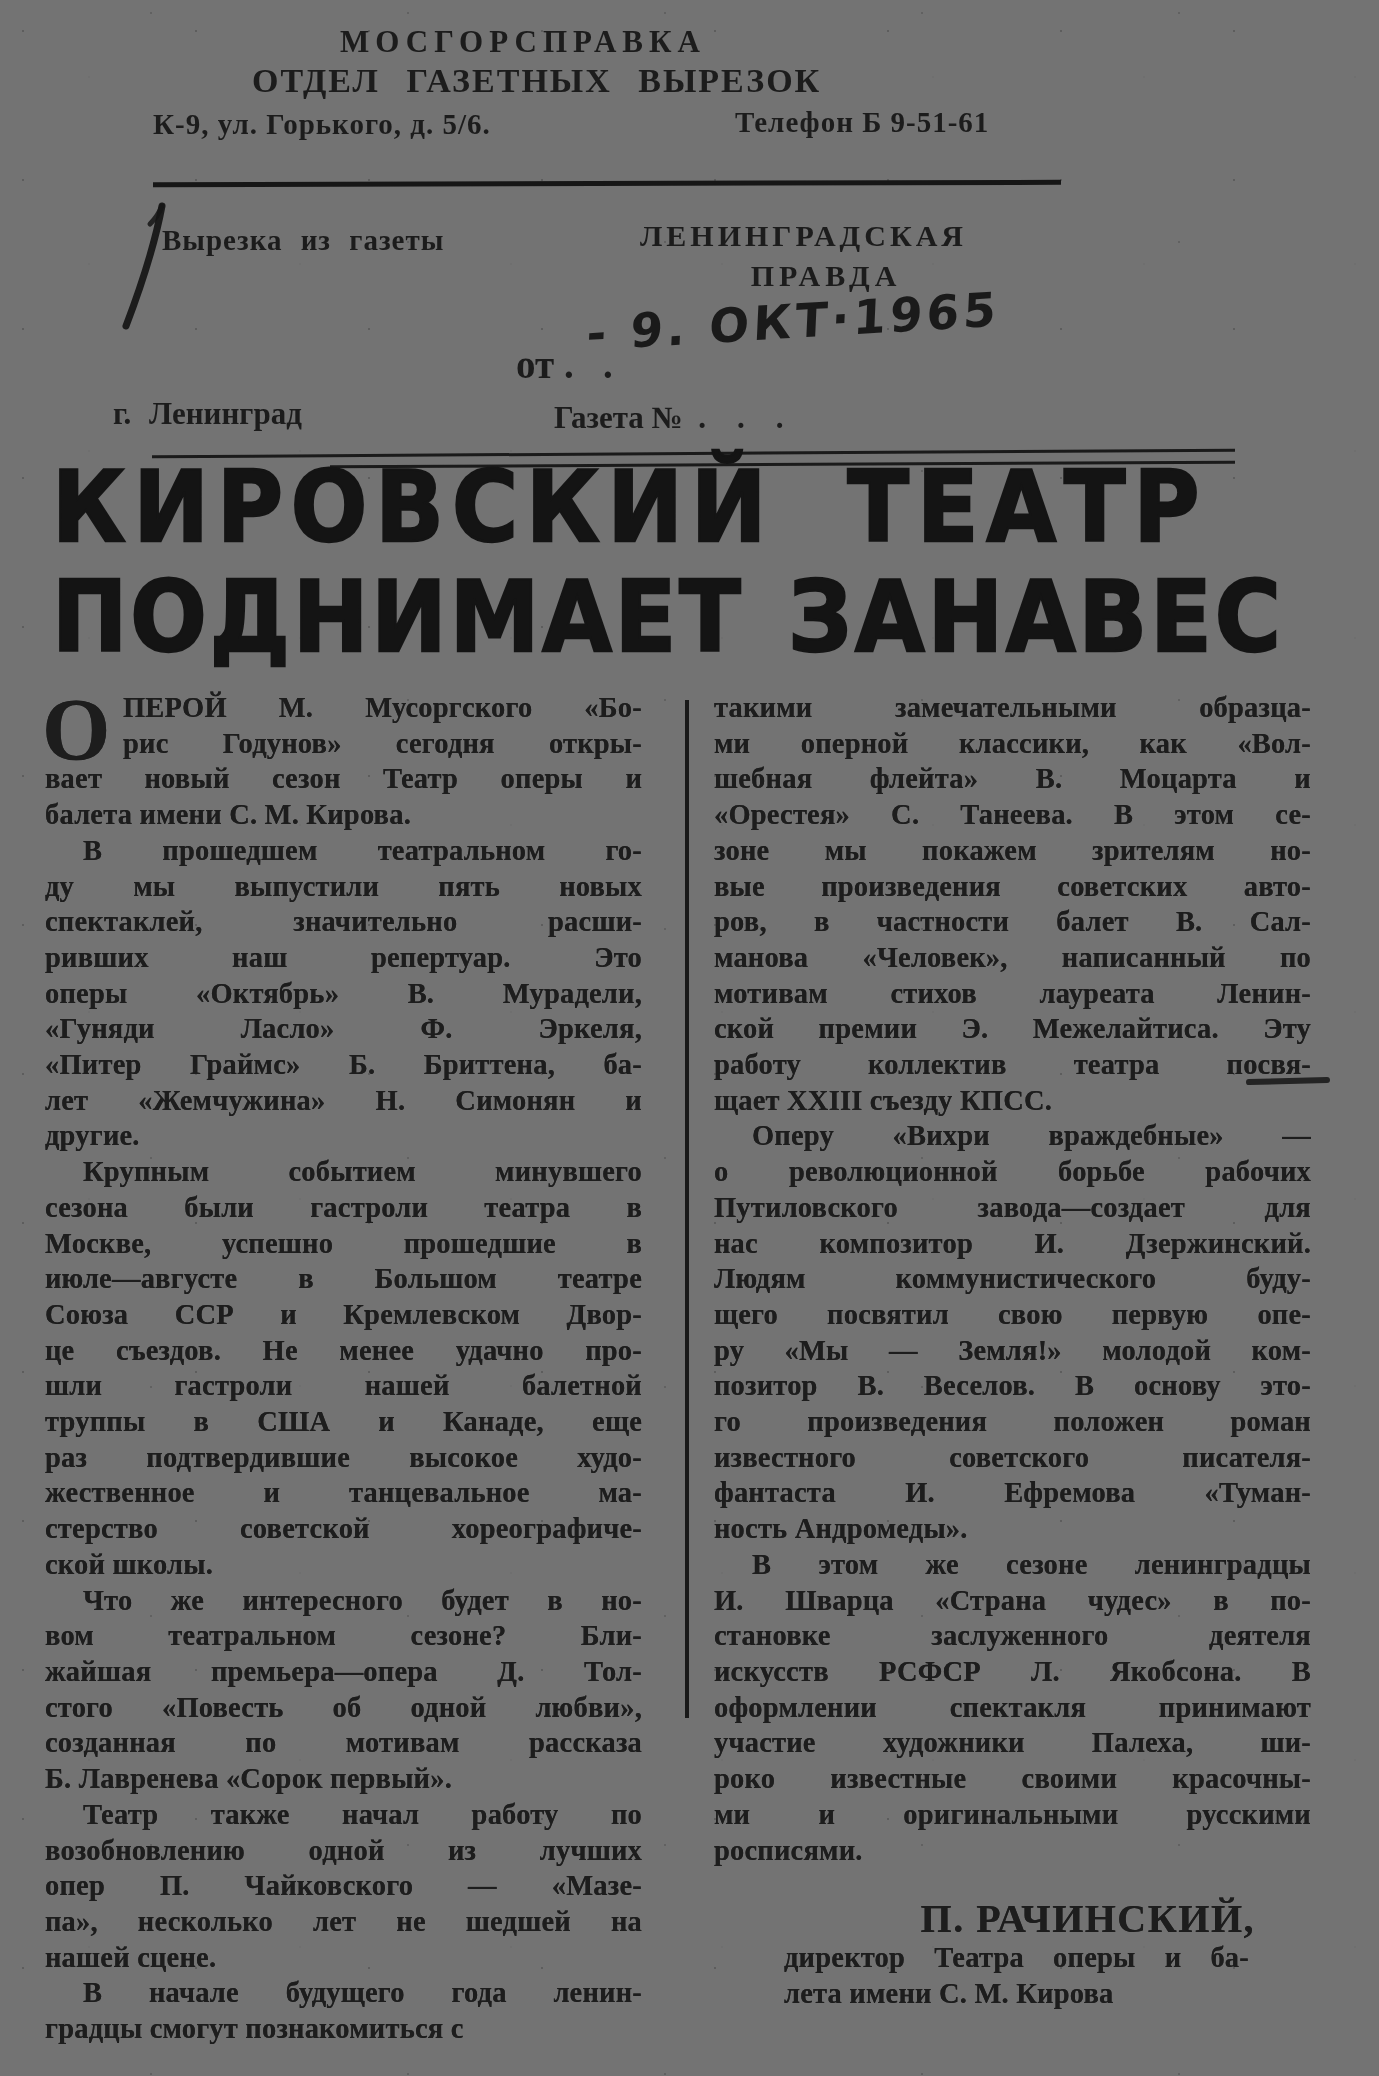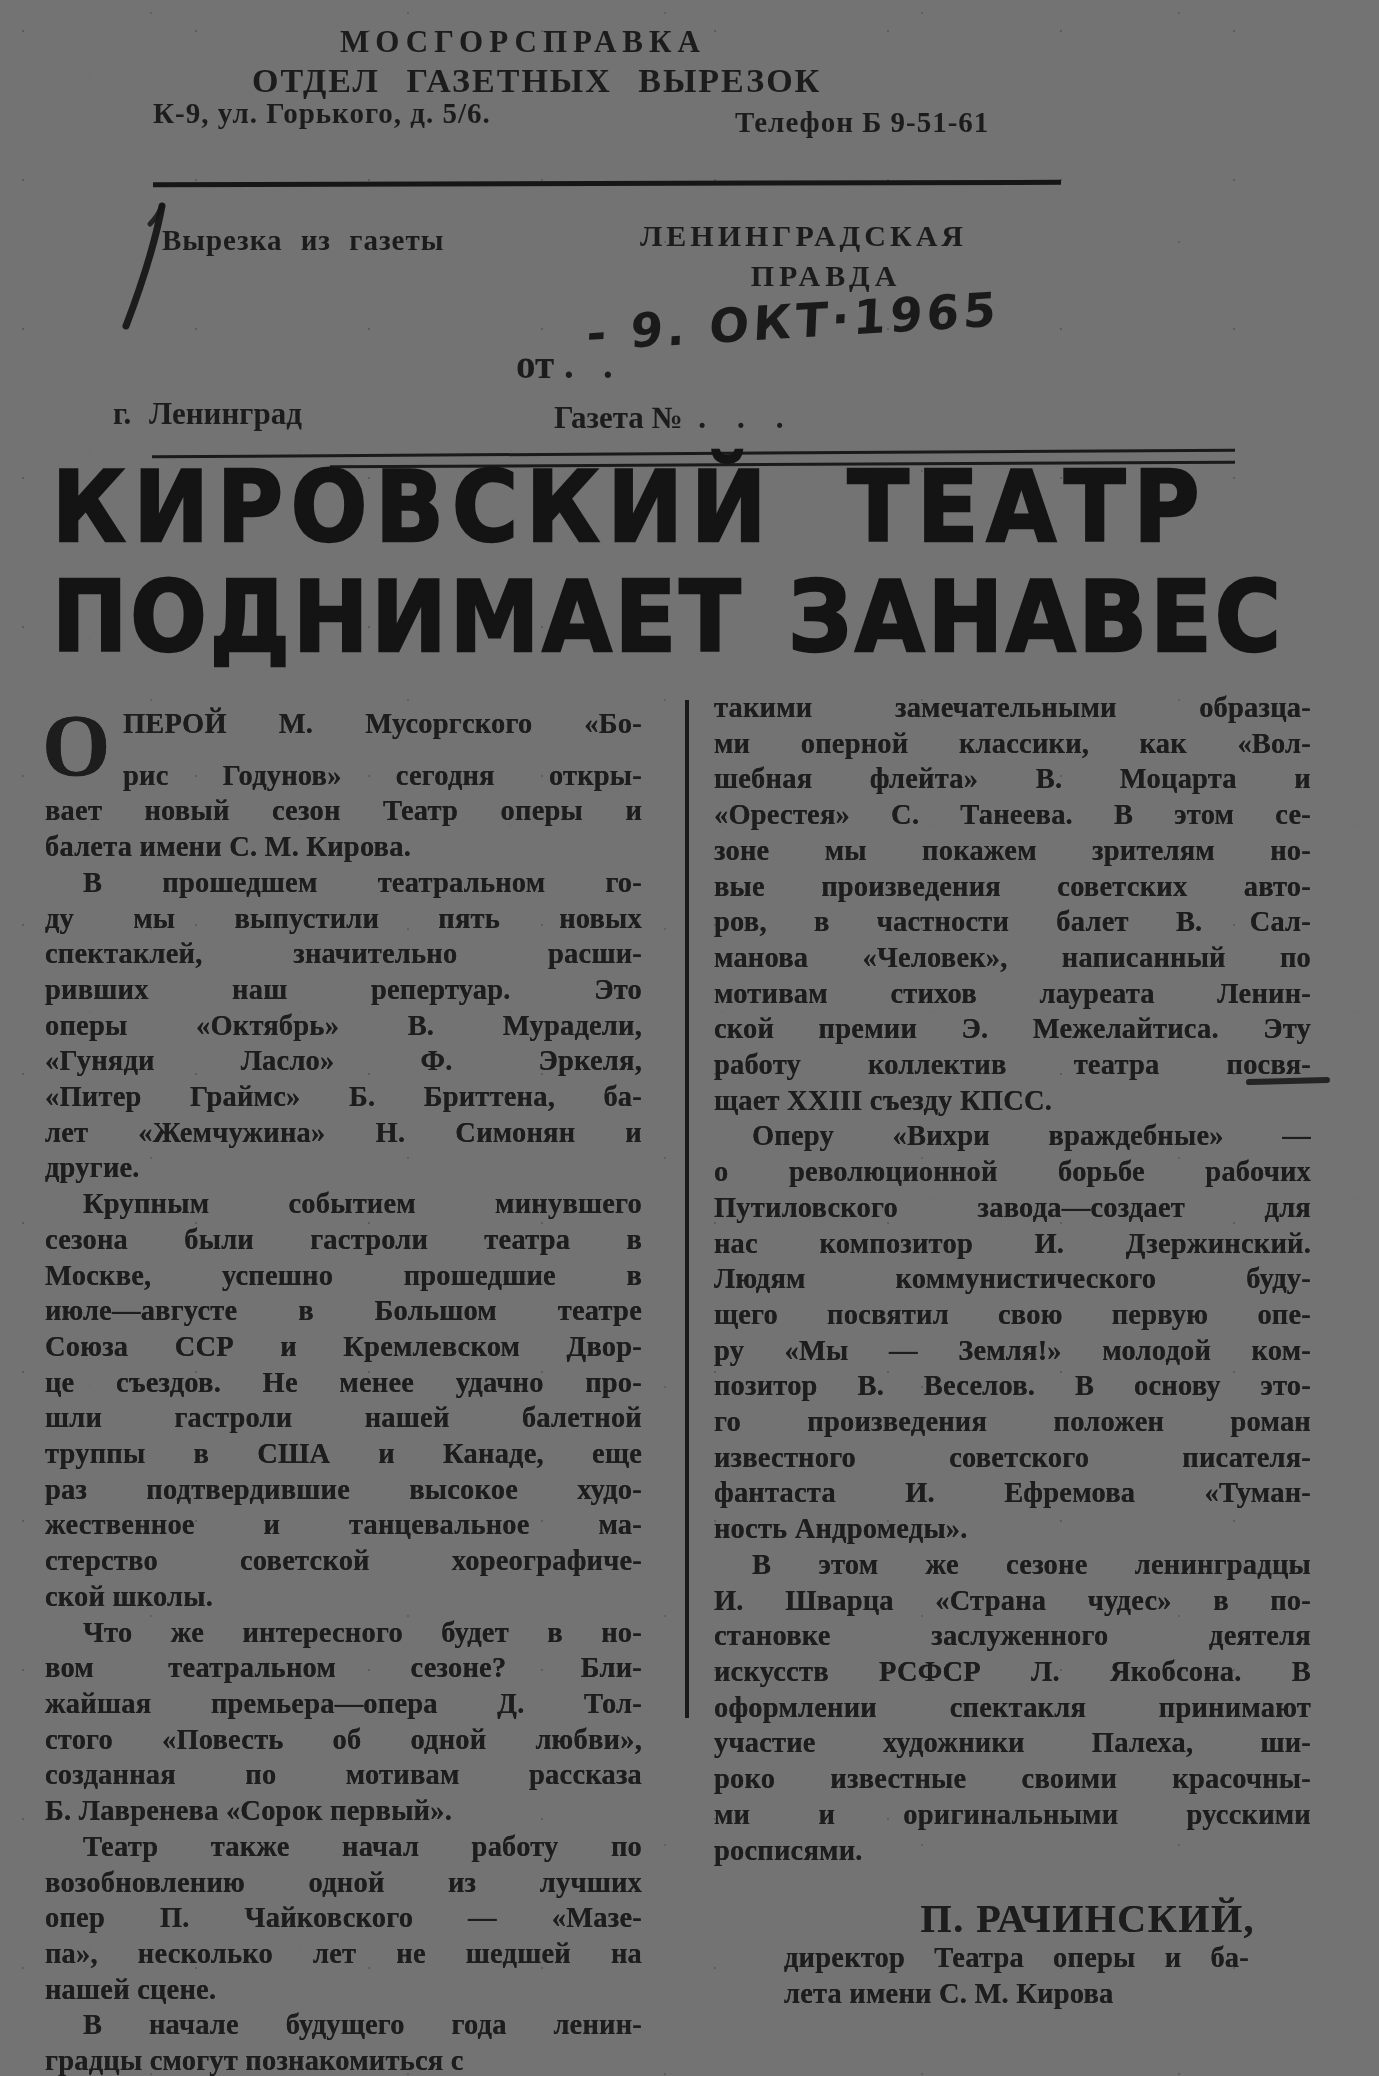--- a/index.html
+++ b/index.html
@@ -18,21 +18,21 @@
       radial-gradient(circle 1.3px at 23px 31px,#3c3c3c 70%,transparent 71%),
       radial-gradient(circle 1.0px at 89px 77px,#555 70%,transparent 71%),
       radial-gradient(circle 1.6px at 151px 13px,#444 70%,transparent 71%),
       radial-gradient(circle 0.9px at 47px 121px,#666 70%,transparent 71%);
     background-size:173px 149px,211px 187px,257px 229px,131px 101px;
   }
   .abs{position:absolute;}
   
   .org{left:340px;top:24px;font-size:31px;font-weight:bold;letter-spacing:6px;}
   .dept{left:252px;top:62px;font-size:34px;font-weight:bold;letter-spacing:2px;word-spacing:16px;}
-  .addr{left:153px;top:97px;font-size:29px;font-weight:bold;letter-spacing:1px;}
+  .addr{left:153px;top:108px;font-size:29px;font-weight:bold;letter-spacing:1px;}
   .phone{left:735px;top:106px;font-size:29px;font-weight:bold;letter-spacing:1px;}
   .rule-top{left:153px;top:181px;width:908px;height:5px;background:#161616;transform:rotate(-.15deg);}
   
   .clip-label{left:162px;top:224px;font-size:29px;font-weight:bold;word-spacing:10px;letter-spacing:1px;}
   .paper{left:640px;top:216px;width:372px;font-size:30px;font-weight:bold;letter-spacing:4px;line-height:40px;text-align:left;}
   .paper .paper2{text-align:center;letter-spacing:5px;}
   .dots{white-space:pre;}
   .date-prefix{left:516px;top:342px;font-size:39px;font-weight:bold;}
   .stamp{
     left:588px;top:306px;
@@ -62,21 +62,21 @@
   .col-right{left:714px;}
   .col-divider{left:685px;top:700px;width:4px;height:1018px;background:#191919;}
   .tline{text-align:justify;text-align-last:justify;}
   .tline.last{text-align-last:left;}
   .tline.ind{padding-left:38px;}
   .para.dropcap{position:relative;}
   .para.dropcap .cap{
     position:absolute;left:-3px;top:5px;
     font-size:88px;line-height:70px;font-weight:bold;
   }
-  .tline.capind{padding-left:78px;margin-top:16px;}
+  .tline.capind{padding-left:78px;}
   
   .signature{margin-top:30px;}
   .sig-name{font-size:40px;line-height:42px;letter-spacing:1.5px;text-align:right;padding-right:56px;}
   .sig-line1{padding-left:70px;padding-right:62px;text-align:justify;text-align-last:justify;}
   .sig-line2{padding-left:70px;padding-right:62px;text-align:left;}
   
   .pen-slash{left:116px;top:200px;width:64px;height:132px;}
   .pen-dash{left:1246px;top:1078px;width:84px;height:6px;background:#242424;border-radius:3px;transform:rotate(-1.6deg);}
 </style>
 </head>

